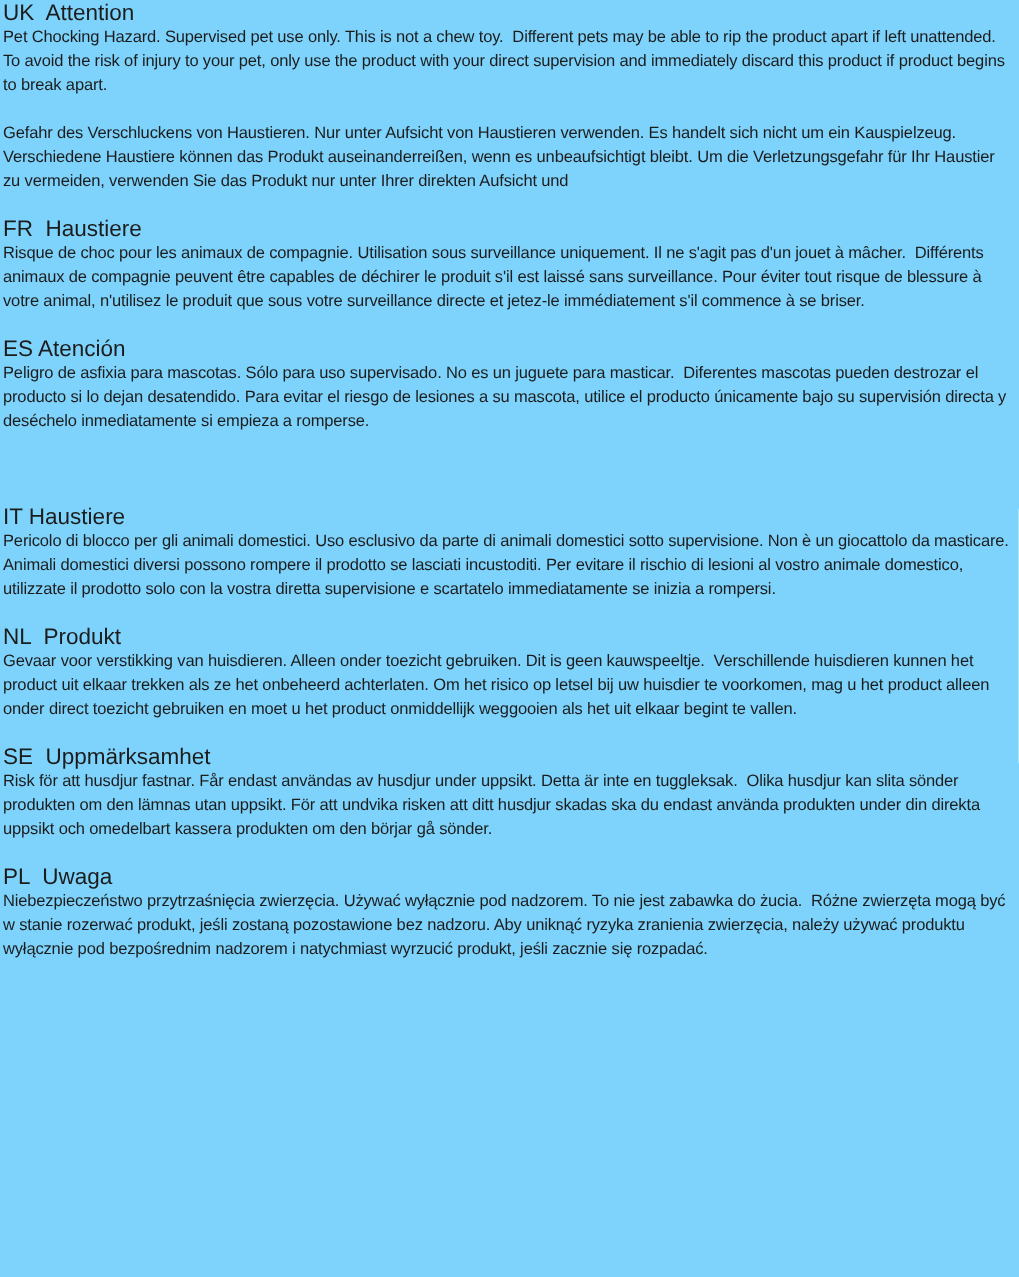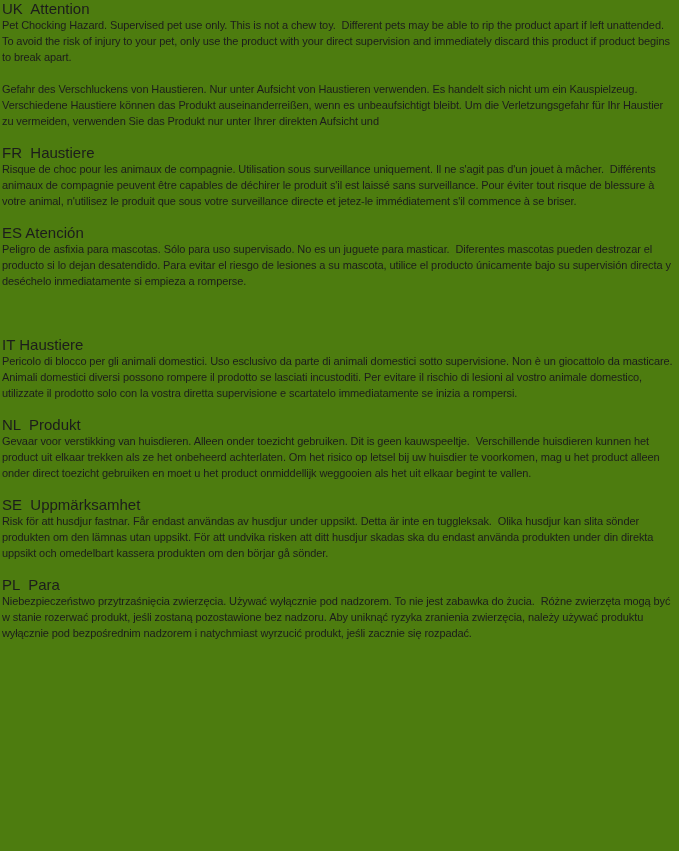--- a/index.html
+++ b/index.html
@@ -10,21 +10,21 @@
     width: 679px;
     height: 851px;
     overflow: hidden;
     font-family: "Liberation Sans", "DejaVu Sans", sans-serif;
     color: #1c1c1c;
   }
   .page {
     width: 679px;
     height: 851px;
     padding: 1px 4px 0 2px;
-    background: #4d7c0f;
+    background: #7dd3fc;
   }
   .warning-section {
     margin-bottom: 16px;
   }
   .warning-section.big-gap {
     margin-bottom: 48px;
   }
   .section-heading {
     font-size: 15px;
     line-height: 16px;
@@ -71,17 +71,17 @@
     <h2 class="section-heading">NL  Produkt</h2>
     <p class="section-body">Gevaar voor verstikking van huisdieren. Alleen onder toezicht gebruiken. Dit is geen kauwspeeltje.  Verschillende huisdieren kunnen het product uit elkaar trekken als ze het onbeheerd achterlaten. Om het risico op letsel bij uw huisdier te voorkomen, mag u het product alleen onder direct toezicht gebruiken en moet u het product onmiddellijk weggooien als het uit elkaar begint te vallen.</p>
   </section>
 
   <section class="warning-section">
     <h2 class="section-heading">SE  Uppmärksamhet</h2>
     <p class="section-body">Risk för att husdjur fastnar. Får endast användas av husdjur under uppsikt. Detta är inte en tuggleksak.  Olika husdjur kan slita sönder produkten om den lämnas utan uppsikt. För att undvika risken att ditt husdjur skadas ska du endast använda produkten under din direkta uppsikt och omedelbart kassera produkten om den börjar gå sönder.</p>
   </section>
 
   <section class="warning-section">
-    <h2 class="section-heading">PL  Para</h2>
+    <h2 class="section-heading">PL  Uwaga</h2>
     <p class="section-body">Niebezpieczeństwo przytrzaśnięcia zwierzęcia. Używać wyłącznie pod nadzorem. To nie jest zabawka do żucia.  Różne zwierzęta mogą być w stanie rozerwać produkt, jeśli zostaną pozostawione bez nadzoru. Aby uniknąć ryzyka zranienia zwierzęcia, należy używać produktu wyłącznie pod bezpośrednim nadzorem i natychmiast wyrzucić produkt, jeśli zacznie się rozpadać.</p>
   </section>
 
 </div>
 
 </body></html>

